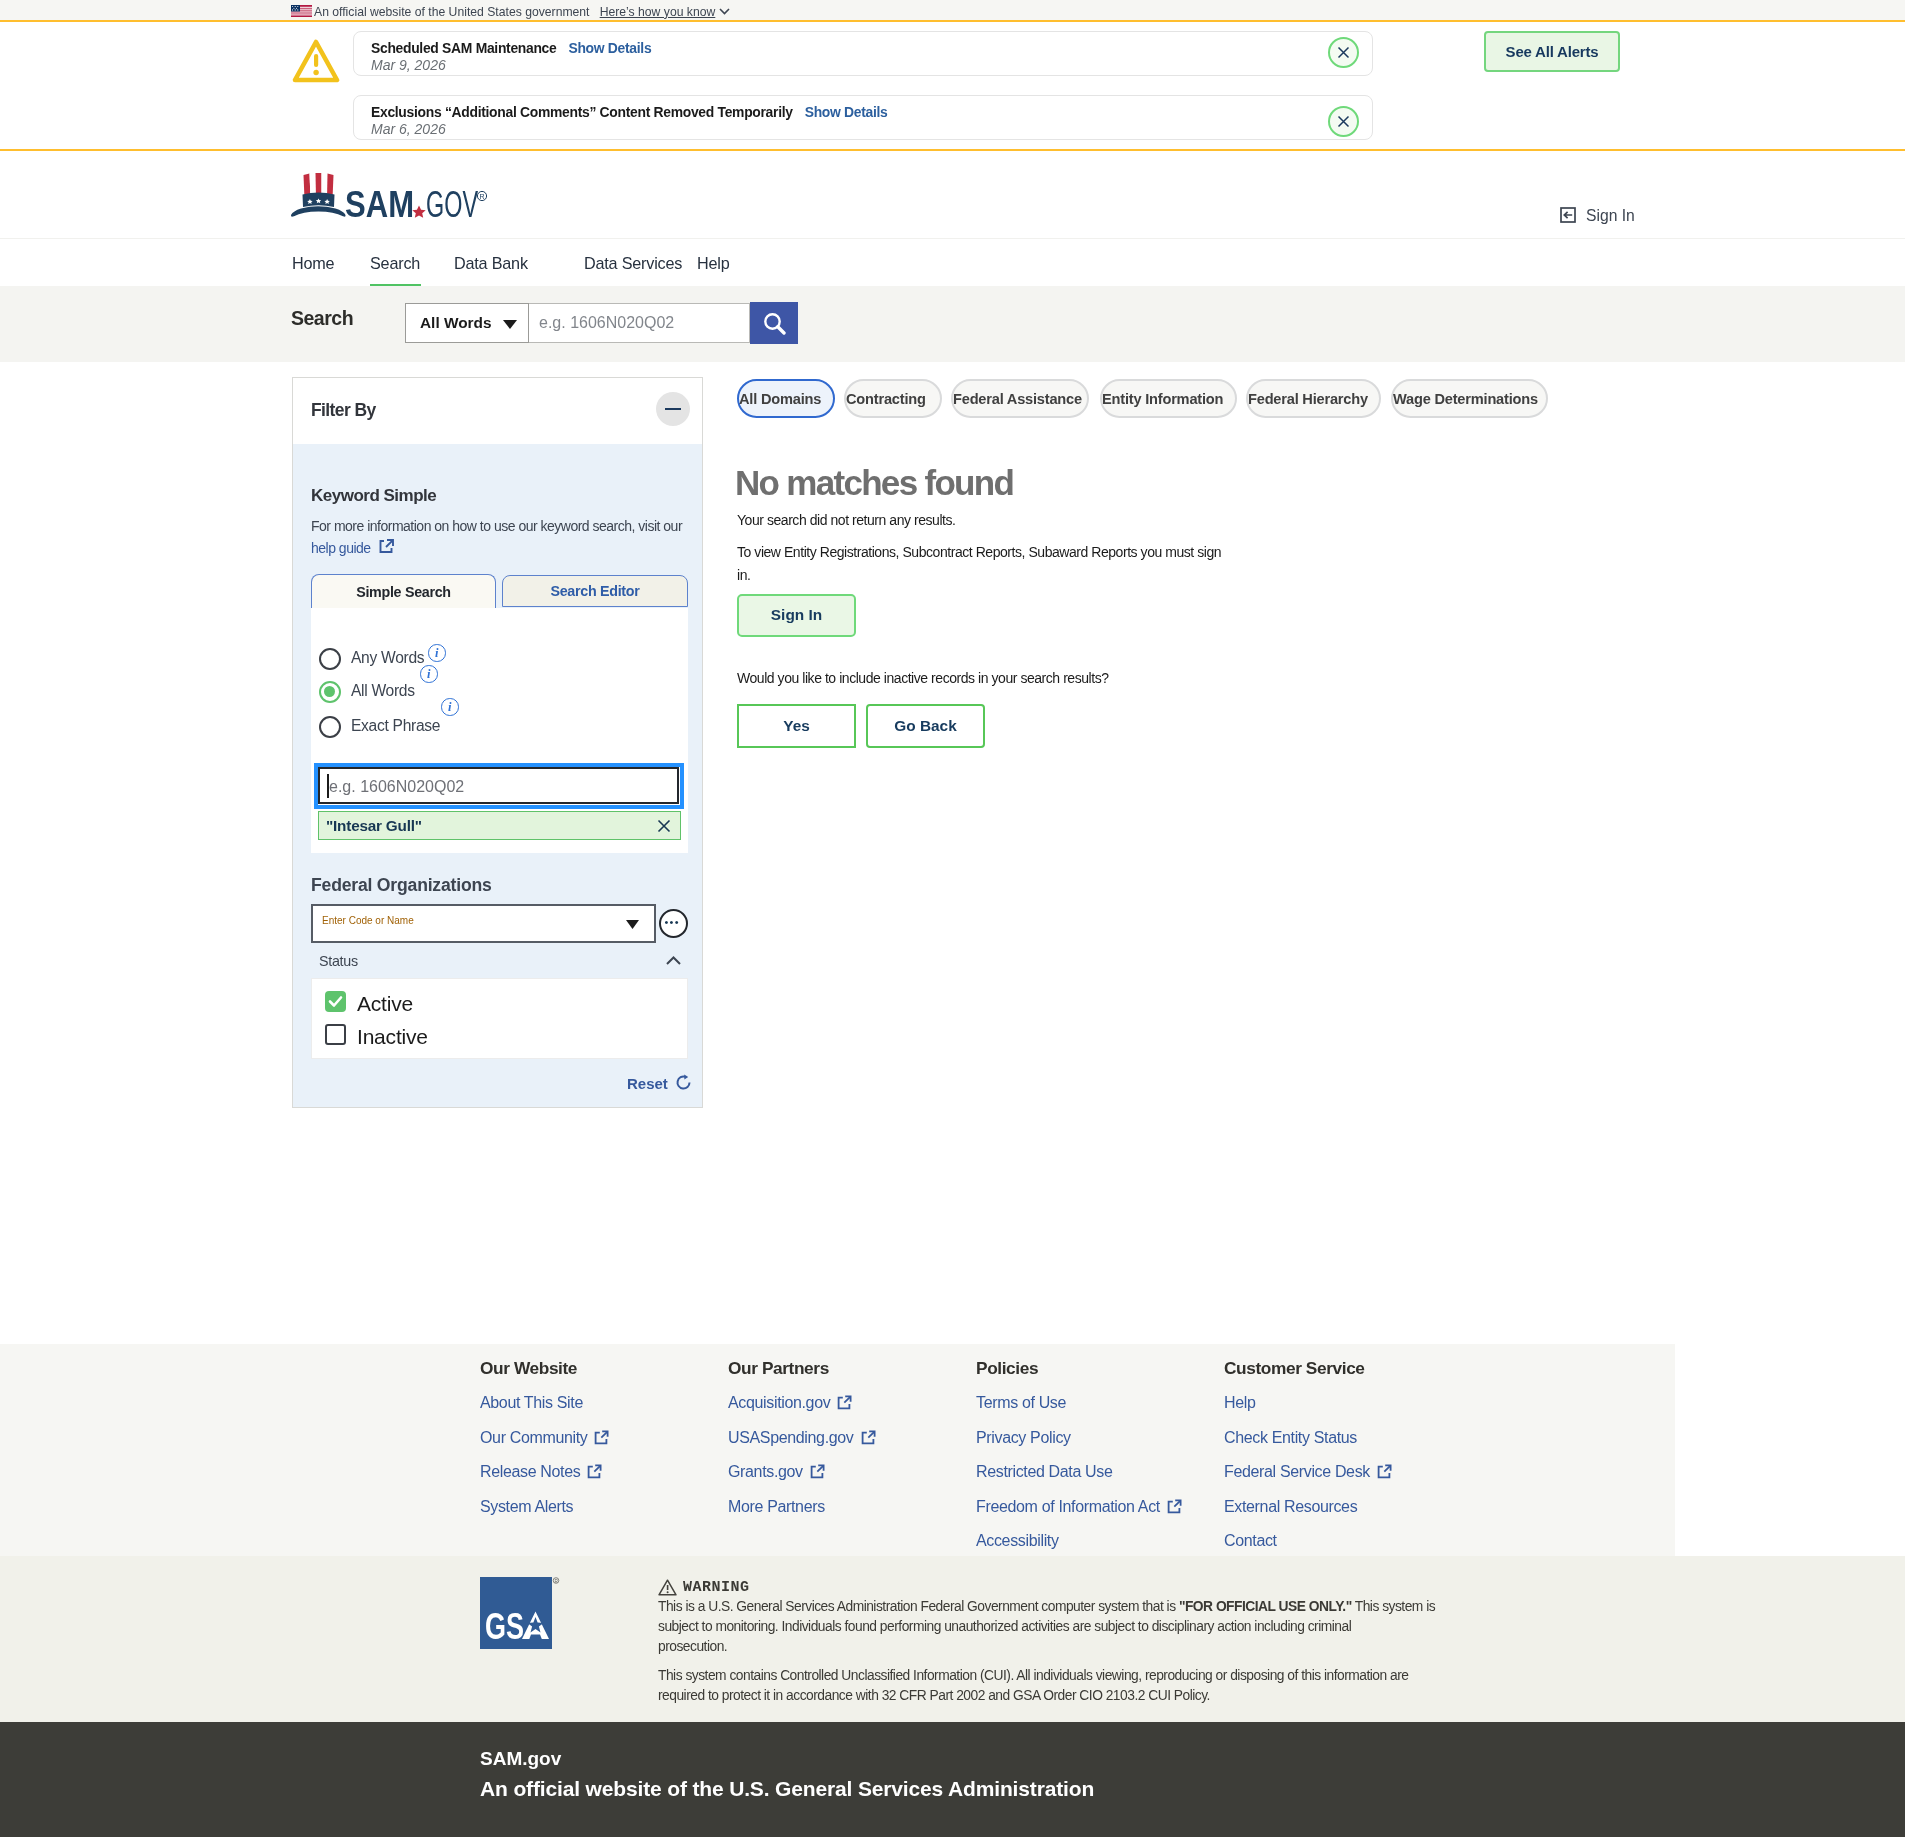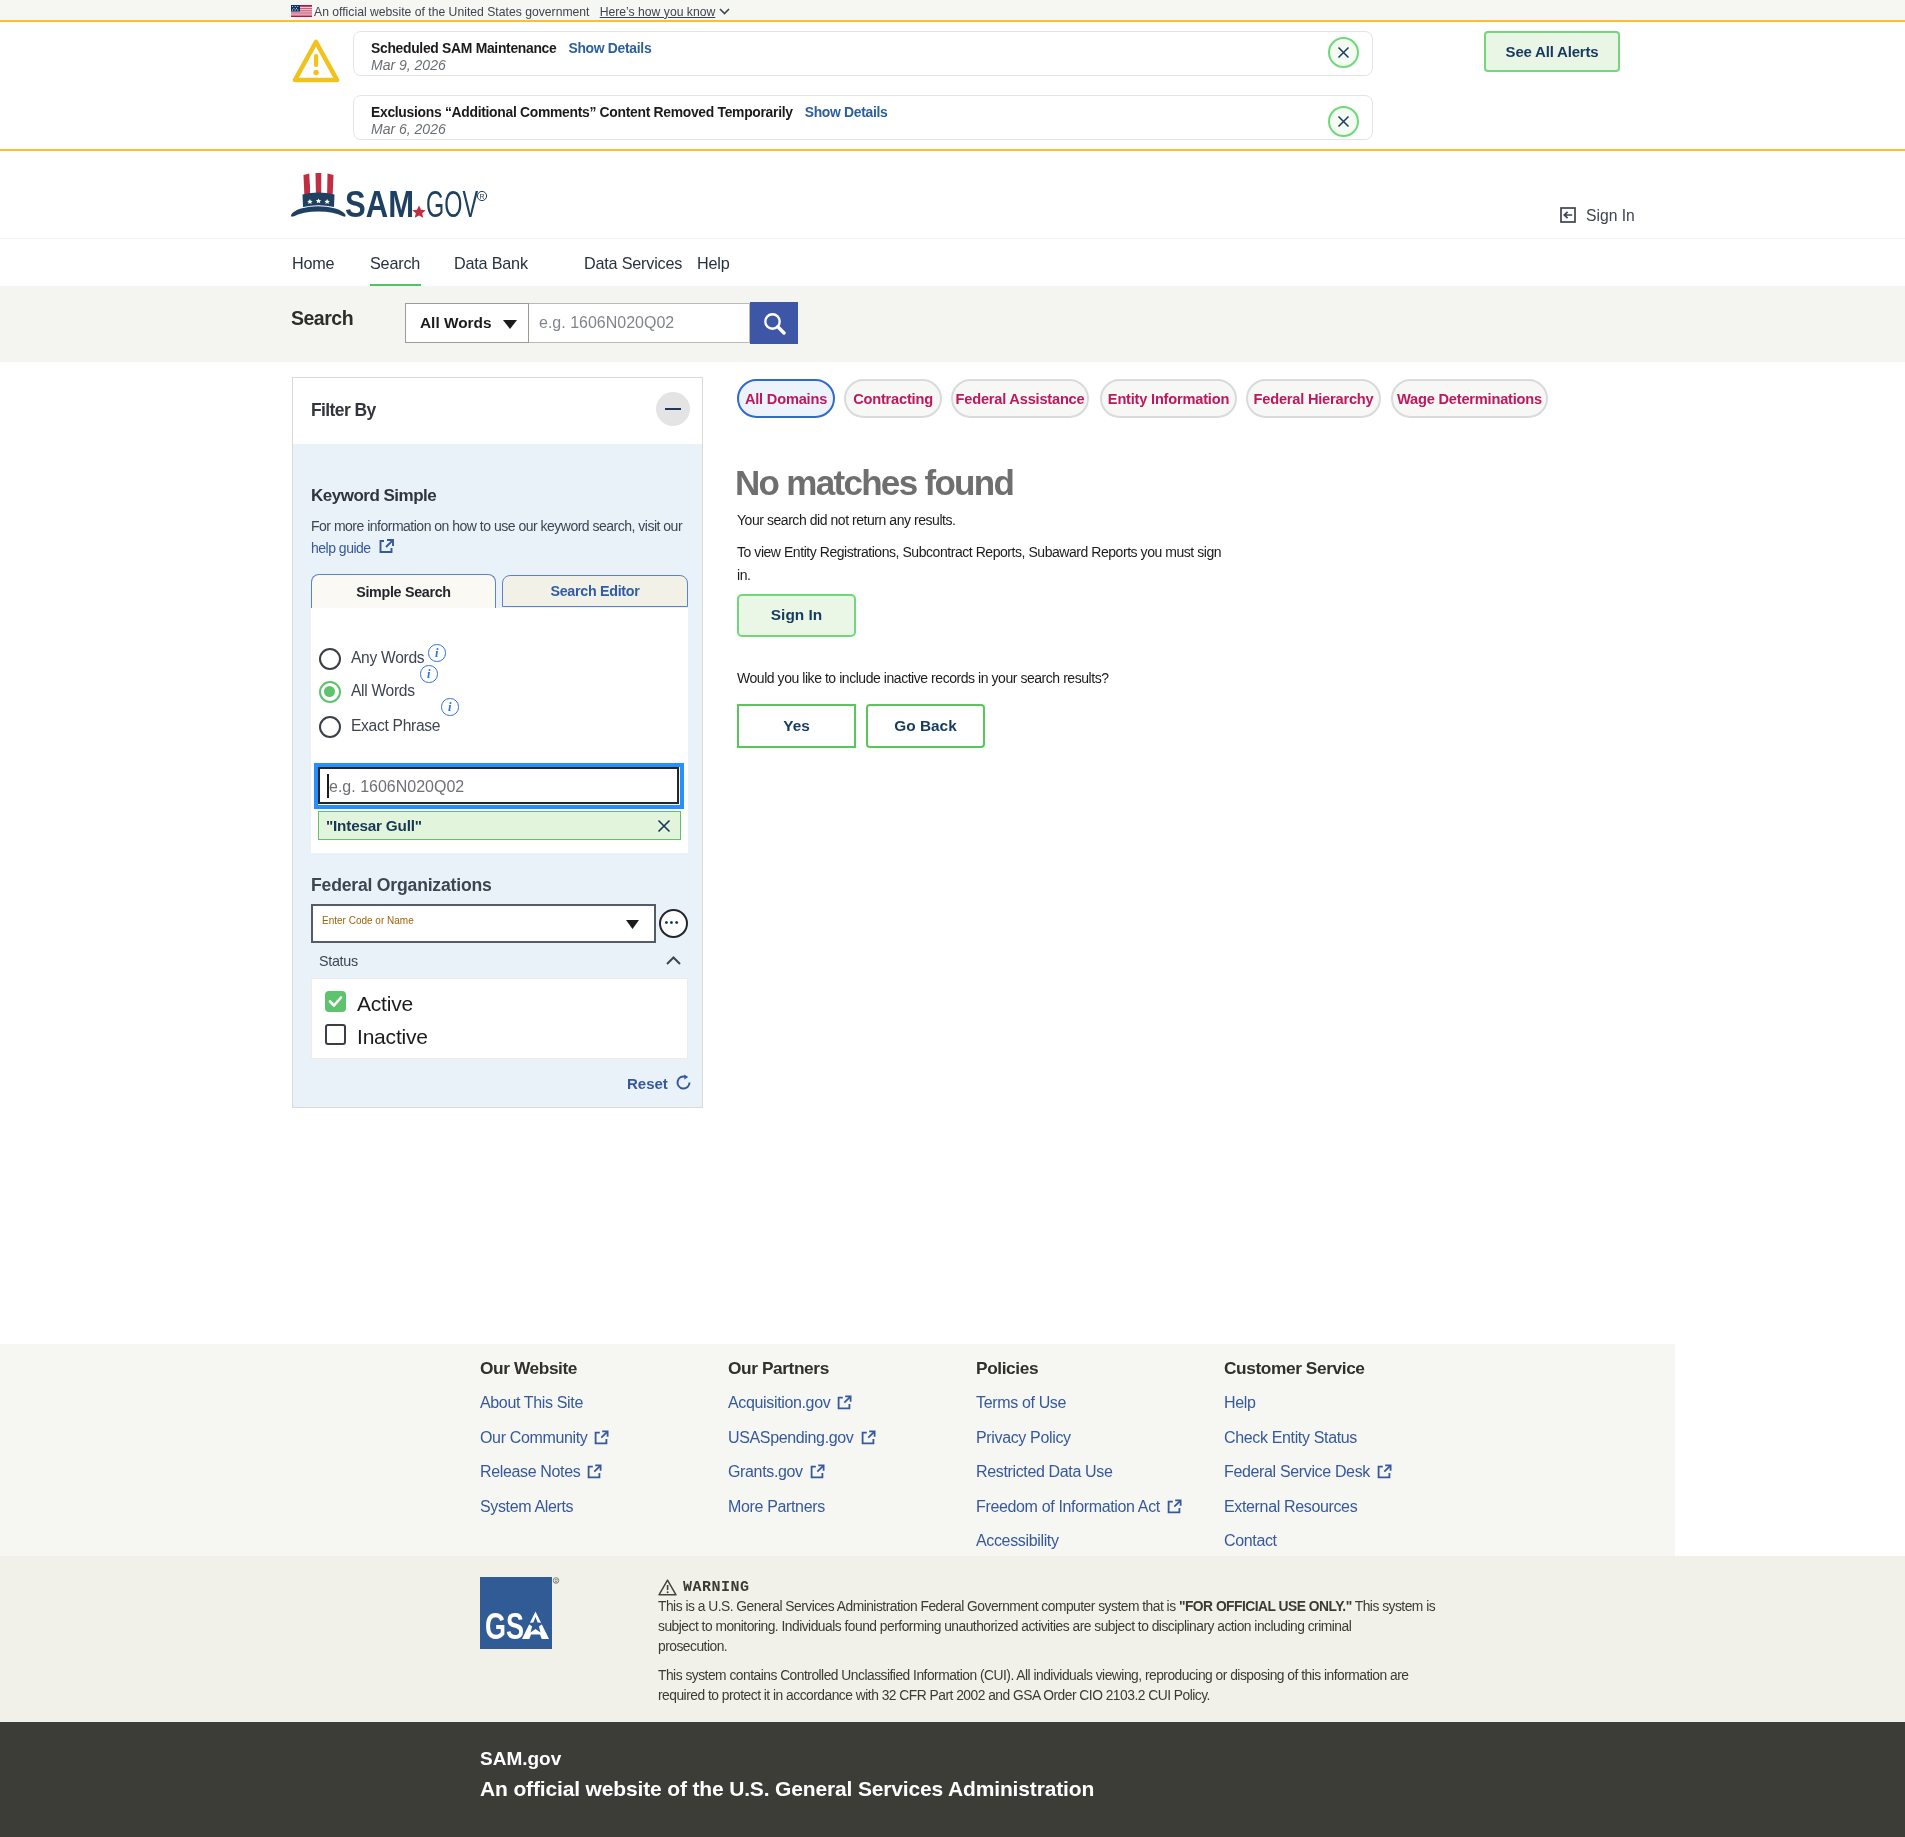--- a/index.html
+++ b/index.html
@@ -78,21 +78,21 @@
   #fellip::after { content:"•••"; position:absolute; left:3.4px; top:5px; font-size:11px; letter-spacing:1.3px; color:#173753; }
   #fp .status { left:26px; top:575px; font-size:14.3px; letter-spacing:-0.3px; color:#3d4551; }
   #statbox { position:absolute; left:18px; top:600px; width:377px; height:81px; background:#fff; border:1px solid #ececec; }
   .cb { position:absolute; left:13px; width:21px; height:21px; border-radius:4px; }
   .cb.on { background:#5ec36c; }
   .cb.off { background:#fff; border:2px solid #3b3f46; border-radius:3px; }
   .cblabel { position:absolute; left:45px; font-size:21px; letter-spacing:-0.2px; color:#1b1b1b; }
   #reset { position:absolute; left:334px; top:696px; width:70px; white-space:nowrap; font-size:15px; font-weight:bold; color:#36599d; }
 
   
-  .pill { position:absolute; top:17px; height:39px; border-radius:20px; font-size:14.6px; letter-spacing:-0.2px; font-weight:bold; color:#be185d; text-align:center; white-space:nowrap; }
+  .pill { position:absolute; top:17px; height:39px; border-radius:20px; font-size:14.6px; letter-spacing:-0.2px; font-weight:bold; color:#404040; white-space:nowrap; }
   .pill.on { background:#edf3fb; border:2px solid #3069cf; }
   .pill.off { background:#f7f7f5; border:2px solid #d9dadb; }
   #nomatch { position:absolute; left:735px; top:101px; font-size:35px; font-weight:bold; color:#6f6f6f; letter-spacing:-1.7px; }
   .rtext { position:absolute; left:737px; font-size:14px; letter-spacing:-0.45px; color:#1b1b1b; line-height:22.5px; }
   .gbtn { position:absolute; text-align:center; font-size:15.4px; font-weight:bold; color:#173b5e; border-radius:5px; }
   #signinbtn { left:737px; top:232px; width:119px; height:43px; background:#eaf7e6; border:2.5px solid #6fd97a; line-height:38px; }
   #yesbtn { left:737px; top:342px; width:119px; height:44px; background:#fff; border:2px solid #57c757; line-height:40px; border-radius:0; }
   #gobackbtn { left:866px; top:342px; width:119px; height:44px; background:#fff; border:2px solid #57c757; line-height:40px; border-radius:4px; }
 
   

